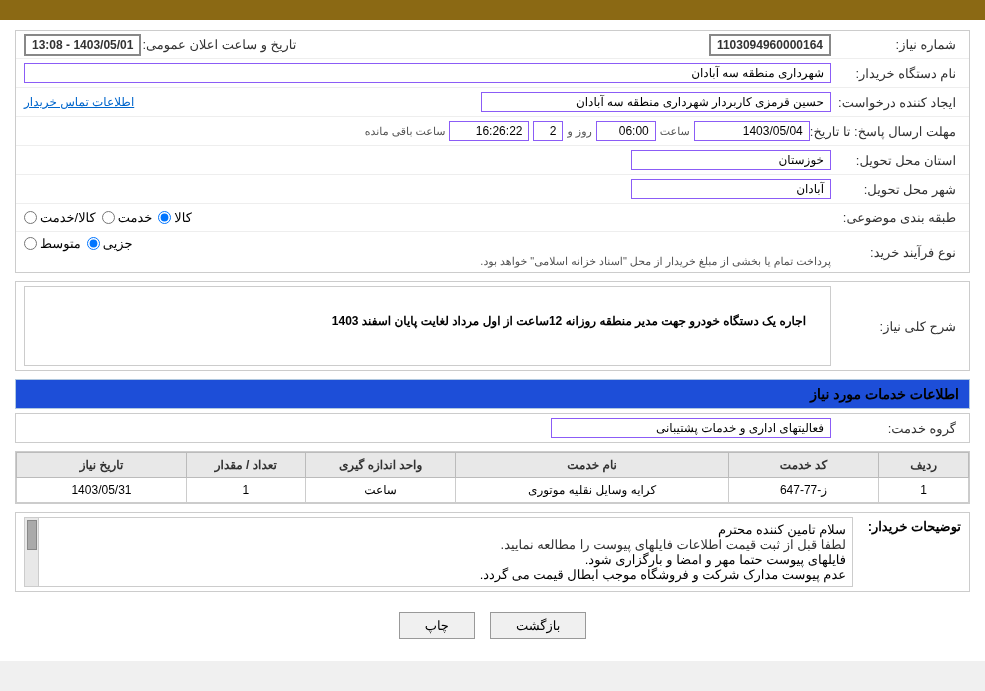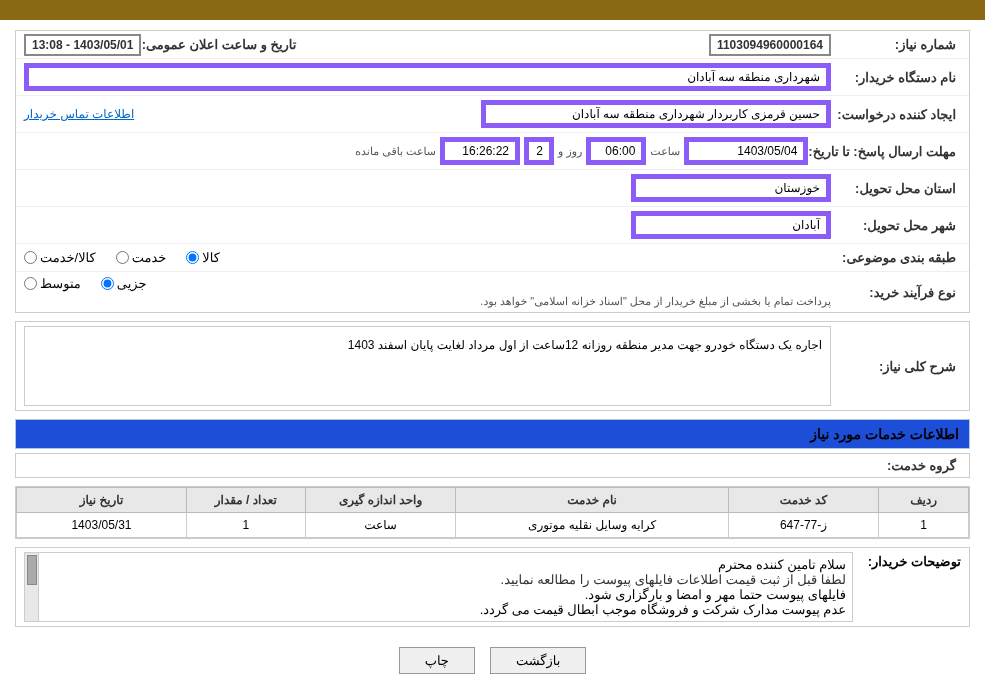--- a/index.html
+++ b/index.html
@@ -33,34 +33,34 @@
       display: flex;
       align-items: center;
       padding: 4px 8px;
       border-bottom: 1px solid #eee;
       min-height: 28px;
     }
     .form-row:last-child {
       border-bottom: none;
     }
     .field-label {
-      font-weight: bold;
+      font-weight: normal;
       white-space: nowrap;
       min-width: 130px;
       text-align: right;
       padding-right: 5px;
       color: #333;
     }
     .field-value {
       flex: 1;
       text-align: right;
     }
     .input-box {
       background: #fff;
-      border: 5px solid #8b5cf6;
+      border: 1px solid #8b5cf6;
       padding: 2px 6px;
       font-family: Tahoma, Arial, sans-serif;
       font-size: 12px;
     }
     .input-full {
       width: 100%;
     }
     .highlight-box {
       background: #fff;
       border: 2px solid #888;
@@ -89,21 +89,21 @@
       padding: 6px 10px;
       font-weight: bold;
       font-size: 14px;
       border: 1px solid #b0c8e0;
       margin-top: 8px;
       margin-bottom: 4px;
     }
     .radio-group {
       display: flex;
       align-items: flex-end;
-      gap: 20px;
+      gap: 6px;
       flex-direction: row-reverse;
     }
     .radio-item {
       display: flex;
       align-items: center;
       gap: 3px;
       flex-direction: row-reverse;
     }
     .table-container {
       margin: 8px 0;
@@ -125,26 +125,27 @@
       border: 1px solid #ccc;
       padding: 5px 26px;
       text-align: center;
       font-size: 12px;
     }
     .tr-odd {
       background: #fff;
     }
     .description-box {
       border: 1px solid #ccc;
-      padding: 8px;
+      padding: 24px;
       min-height: 80px;
       background: #fff;
       font-size: 12px;
       line-height: 1.8;
       text-align: right;
+      font-weight: bold;
     }
     .desc-row {
       display: flex;
       align-items: flex-start;
       padding: 4px 8px;
       gap: 8px;
     }
     .desc-label {
       font-weight: bold;
       min-width: 100px;
@@ -316,20 +317,21 @@
           <div class="description-box">اجاره یک دستگاه خودرو جهت مدیر منطقه روزانه 12ساعت از اول مرداد لغایت پایان اسفند 1403</div>
         </div>
       </div>
     </div>
 
     <div class="section-title">اطلاعات خدمات مورد نیاز</div>
 
     <div class="form-section">
       <div class="group-service-row">
         <span class="field-label">گروه خدمت:</span>
+        <span class="input-box" style="display:inline-block;min-width:280px;">فعالیتهای اداری و خدمات پشتیبانی</span>
       </div>
     </div>
 
     <div class="table-container">
       <table>
         <thead>
           <tr>
             <th>ردیف</th>
             <th>کد خدمت</th>
             <th>نام خدمت</th>

